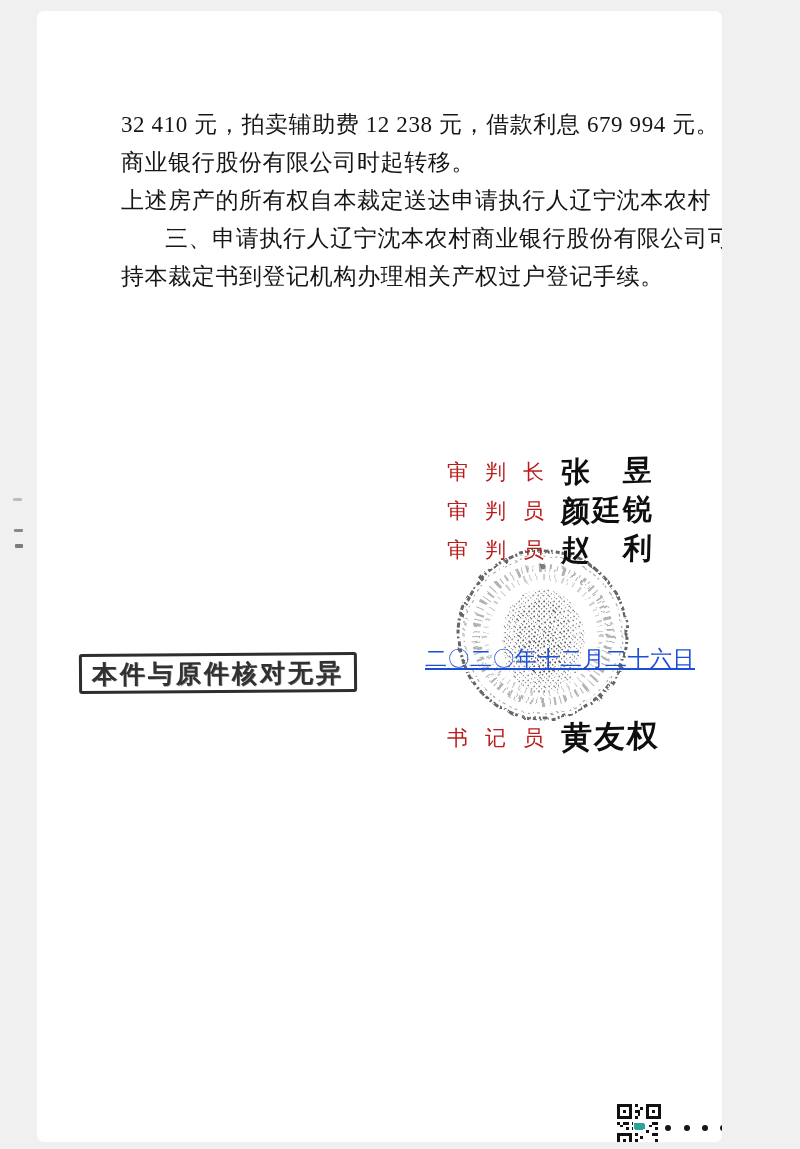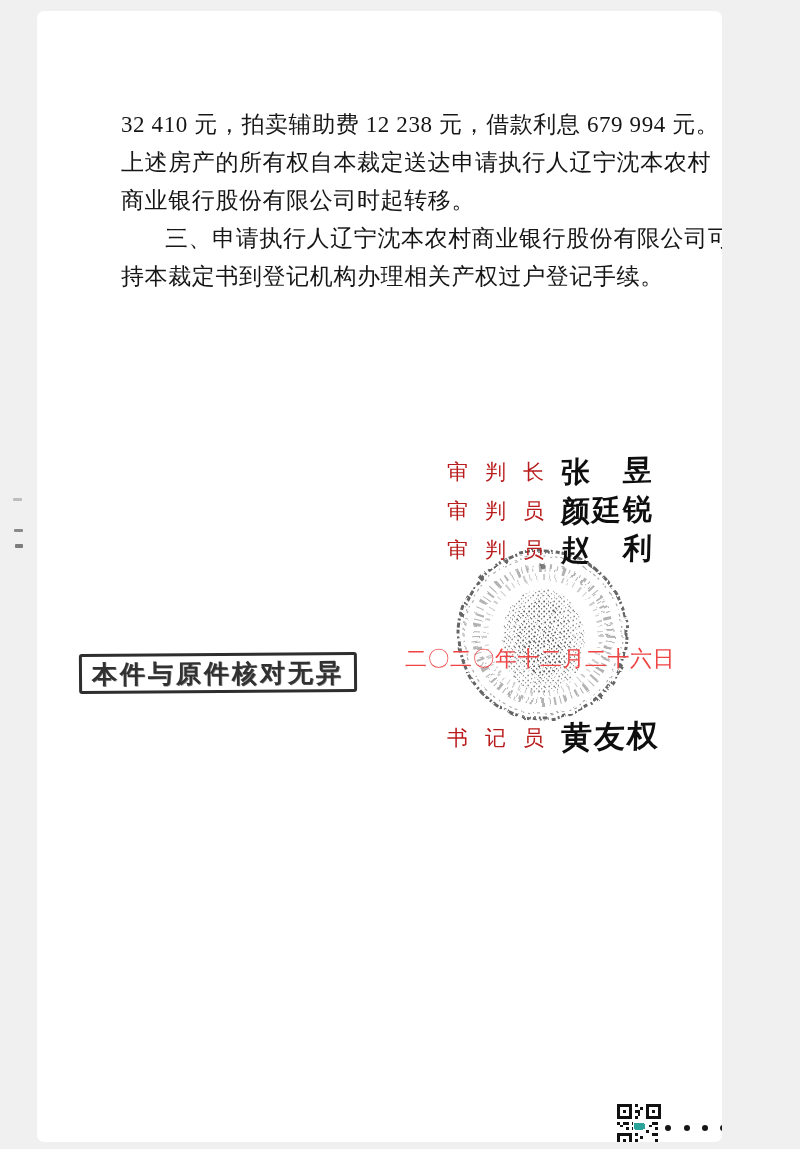--- a/index.html
+++ b/index.html
@@ -34,22 +34,22 @@
     display:inline-block;transform:rotate(-1.5deg) skewX(-3deg);
     letter-spacing:2px;vertical-align:-2px;
   }
   .sig-row.r1{top:441px;}
   .sig-row.r2{top:480px;}
   .sig-row.r3{top:519px;}
   .sig-row.clerk{top:705px;}
   .sig-row.clerk .sig-name{font-size:31px;}
   
   .date-line{
-    position:absolute;left:368px;top:633px;z-index:4;
-    font-size:22px;letter-spacing:0.5px;color:#ef4444;
+    position:absolute;left:388px;top:633px;z-index:4;
+    font-size:22px;letter-spacing:0.5px;color:#1d4ed8;text-decoration:underline;
   }
   
   .stamp-box{
     position:absolute;left:42px;top:642px;width:272px;height:34px;
     border:3px solid #2e2e2e;border-radius:3px;
     transform:rotate(-0.4deg);
     display:flex;align-items:center;justify-content:center;
     z-index:2;background:rgba(255,255,255,0.15);
   }
   .stamp-text{
@@ -70,22 +70,22 @@
   .dot.d1{left:0px;}.dot.d2{left:19px;}.dot.d3{left:37px;}
   .dot.d4{left:55px;}.dot.d5{left:73px;}.dot.d6{left:91px;}.dot.d7{left:101px;}
 </style>
 </head>
 <body>
 
 <div class="page">
 
   <div class="body-text">
     <div class="body-line">32 410 元，拍卖辅助费 12 238 元，借款利息 679 994 元。</div>
+    <div class="body-line">商业银行股份有限公司时起转移。</div>
     <div class="body-line">上述房产的所有权自本裁定送达申请执行人辽宁沈本农村</div>
-    <div class="body-line">商业银行股份有限公司时起转移。</div>
     <div class="body-line indent">三、申请执行人辽宁沈本农村商业银行股份有限公司可</div>
     <div class="body-line">持本裁定书到登记机构办理相关产权过户登记手续。</div>
   </div>
 
   <div class="sig-row r1">
     <span class="sig-role">审判长</span><span class="sig-name">张　昱</span>
   </div>
   <div class="sig-row r2">
     <span class="sig-role">审判员</span><span class="sig-name">颜廷锐</span>
   </div>

